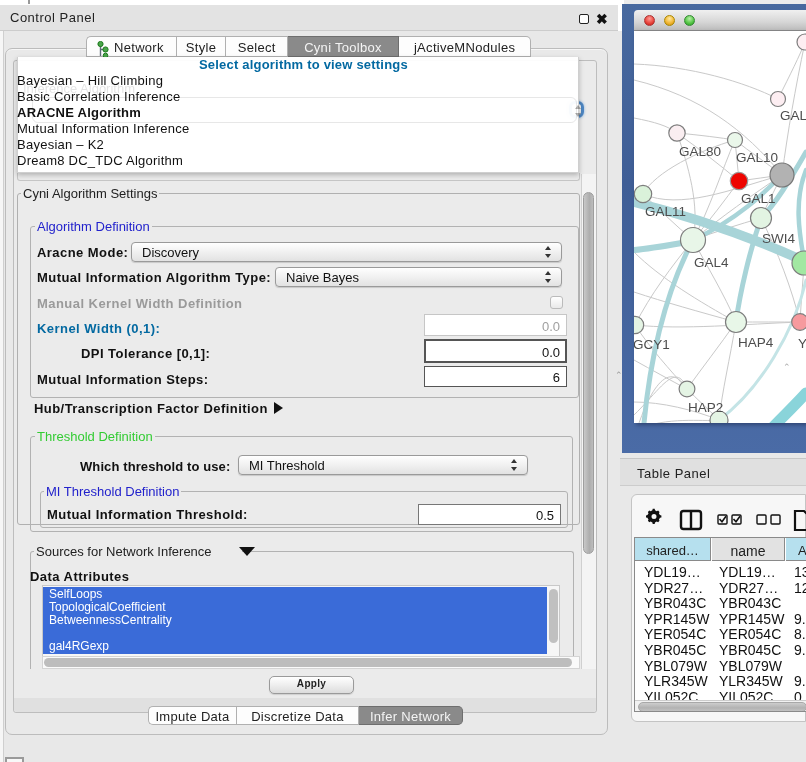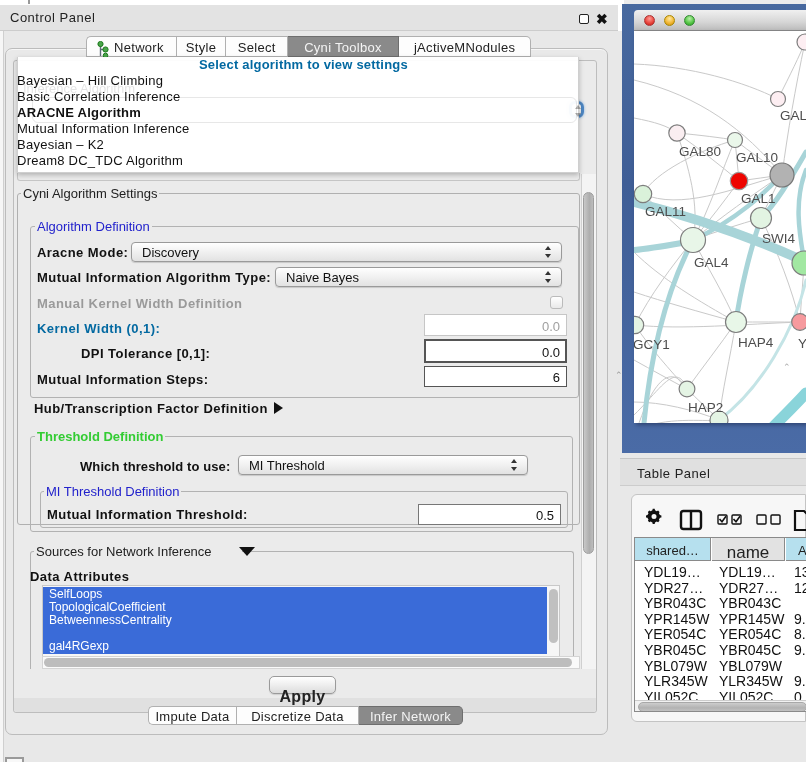--- a/index.html
+++ b/index.html
@@ -87,21 +87,21 @@
 <div class="abs lbl bold" style="left:37px;top:346px;margin-left:44px;">DPI Tolerance [0,1]:</div>
 <div class="tfield" style="left:424px;top:339px;width:143px;height:24px;border:2px solid #555;color:#111;padding:4px 5px 0 0;">0.0</div>
 
 <div class="abs lbl bold" style="left:37px;top:372px;">Mutual Information Steps:</div>
 <div class="tfield" style="left:424px;top:366px;width:143px;height:21px;border:1px solid #555;color:#111;padding:3px 6px 0 0;">6</div>
 
 <div class="abs lbl bold" style="left:34px;top:401px;">Hub/Transcription Factor Definition</div>
 <div class="abs" style="left:274px;top:402px;width:0;height:0;border-top:6px solid transparent;border-bottom:6px solid transparent;border-left:9px solid #111;"></div>
 
 <div class="grp" style="left:30px;top:436px;width:543px;height:96px;"></div>
-<div class="grplbl" style="left:35px;top:429px;color:#33cc33;font-weight:bold;">Threshold Definition</div>
+<div class="grplbl" style="left:35px;top:429px;color:#33cc33;">Threshold Definition</div>
 
 <div class="abs lbl bold" style="left:80px;top:459px;letter-spacing:0.1px;">Which threshold to use:</div>
 <div class="combo" style="left:238px;top:455px;width:290px;height:20px;">
   <span class="tx">MI Threshold</span>
     <span class="arrows"></span>
 </div>
 
 <div class="grp" style="left:40px;top:491px;width:528px;height:37px;"></div>
 <div class="grplbl" style="left:44px;top:484px;color:#2222cc;">MI Threshold Definition</div>
 
@@ -121,21 +121,21 @@
 </div>
 <div class="abs" style="left:549px;top:589px;width:9px;height:54px;border-radius:5px;background:#c0c0c0;"></div>
 
 <div class="abs" style="left:42px;top:656px;width:538px;height:13px;background:#fafafa;border:1px solid #d4d4d4;"></div>
 <div class="abs" style="left:44px;top:658px;width:528px;height:9px;border-radius:5px;background:#bdbdbd;"></div>
 <div class="abs" style="left:581px;top:655px;width:15px;height:14px;background:#fcfcfc;"></div>
 
 <div class="abs" style="left:581px;top:174px;width:15px;height:495px;background:#f4f4f4;border-left:1px solid #d0d0d0;"></div>
 <div class="abs" style="left:583px;top:192px;width:11px;height:362px;border-radius:6px;background:linear-gradient(90deg,#c8c8c8,#adadad 60%,#bdbdbd);border:1px solid #9e9e9e;"></div>
 
-<div class="abs" style="left:269px;top:676px;width:67px;height:18px;border:1px solid #9a9a9a;border-radius:5px;background:linear-gradient(#ffffff,#eeeeee 50%,#dcdcdc);text-align:center;font-size:16px;font-weight:bold;color:#222;padding-top:11px;letter-spacing:0.3px;box-shadow:0 1px 1px rgba(0,0,0,0.12);">Apply</div>
+<div class="abs" style="left:269px;top:676px;width:85px;height:18px;border:1px solid #9a9a9a;border-radius:5px;background:linear-gradient(#ffffff,#eeeeee 50%,#dcdcdc);text-align:center;font-size:10px;font-weight:bold;color:#222;padding-top:1px;letter-spacing:0.3px;box-shadow:0 1px 1px rgba(0,0,0,0.12);">Apply</div>
 
 <div class="abs" style="left:148px;top:706px;height:19px;display:flex;font-size:13px;color:#222;letter-spacing:0.3px;text-align:center;">
   <div style="width:88px;background:#fdfdfd;border:1px solid #b0b0b0;border-right:none;border-radius:5px 0 0 5px;padding-top:2px;">Impute Data</div>
   <div style="width:123px;background:#fdfdfd;border:1px solid #b0b0b0;padding-top:2px;">Discretize Data</div>
   <div style="width:104px;background:#8a8a8a;border:1px solid #6e6e6e;border-left:none;border-radius:0 5px 5px 0;padding-top:2px;color:#f4f4f4;">Infer Network</div>
 </div>
 
 <div class="abs" style="left:5px;top:757px;width:19px;height:10px;border:2px solid #9a9a9a;background:#f8f8f8;"></div>
 
 <div class="abs" style="left:17px;top:173px;width:563px;height:8px;border:1px solid #c6c6c6;border-top:none;border-radius:0 0 3px 3px;"></div>
@@ -276,21 +276,21 @@
     <rect x="131" y="10" width="9" height="9" rx="1"></rect>
   </g>
   <g stroke="#111" stroke-width="2.2" fill="none">
     <path d="M155,6 l9,0 5,5 0,14 -14,0 z"></path>
   </g>
 </svg>
 
 <div class="abs" style="left:634px;top:537px;width:172px;height:175px;background:#ffffff;border:1px solid #8a8a8a;border-right:none;overflow:hidden;font-size:14px;">
 
   <div class="abs" style="left:0;top:0;width:76px;height:23px;background:#b6e0ee;border-right:1px solid #8a8a8a;border-bottom:1px solid #8a8a8a;text-align:center;padding-top:5px;color:#222;font-size:13px;">shared…</div>
-  <div class="abs" style="left:77px;top:0;width:73px;height:23px;background:#e2e2e2;border-right:1px solid #8a8a8a;border-bottom:1px solid #8a8a8a;text-align:center;padding-top:5px;color:#222;font-size:17px;">name</div>
+  <div class="abs" style="left:77px;top:0;width:73px;height:23px;background:#e2e2e2;border-right:1px solid #8a8a8a;border-bottom:1px solid #8a8a8a;text-align:center;padding-top:5px;color:#222;font-size:14px;">name</div>
   <div class="abs" style="left:151px;top:0;width:21px;height:23px;background:#b6e0ee;border-bottom:1px solid #8a8a8a;padding-top:5px;color:#222;font-size:13px;padding-left:12px;">A</div>
 
   <div class="abs" style="left:9px;top:27px;line-height:15.6px;color:#111;">YDL19…<br>YDR27…<br>YBR043C<br>YPR145W<br>YER054C<br>YBR045C<br>YBL079W<br>YLR345W<br>YIL052C</div>
   <div class="abs" style="left:84px;top:27px;line-height:15.6px;color:#111;">YDL19…<br>YDR27…<br>YBR043C<br>YPR145W<br>YER054C<br>YBR045C<br>YBL079W<br>YLR345W<br>YIL052C</div>
   <div class="abs" style="left:159px;top:27px;line-height:15.6px;color:#111;">13<br>12<br>&nbsp;<br>9.<br>8.<br>9.<br>&nbsp;<br>9.<br>0.</div>
 
   <div class="abs" style="left:0;top:162px;width:172px;height:13px;background:#f2f2f2;border-top:1px solid #cccccc;">
     <div class="abs" style="left:3px;top:1px;width:169px;height:10px;border-radius:5px;background:linear-gradient(#cdcdcd,#b2b2b2 60%,#c2c2c2);border:1px solid #a8a8a8;"></div>
   </div>
 </div>

